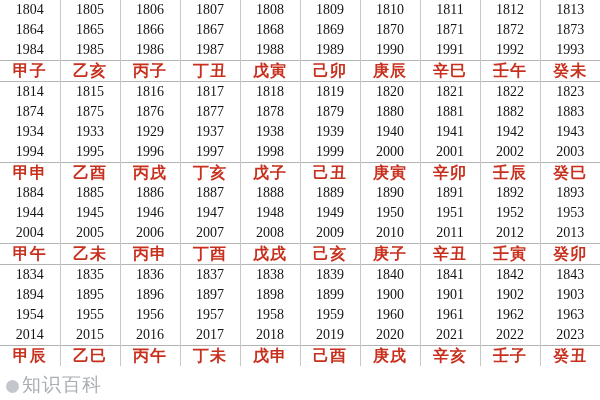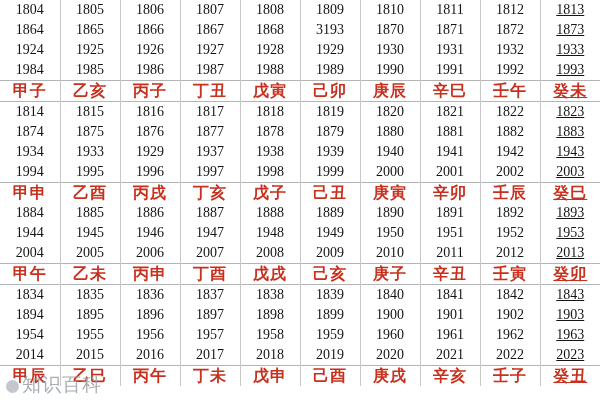--- a/index.html
+++ b/index.html
@@ -27,21 +27,21 @@
     padding:0;
     text-align:center;
     vertical-align:middle;
     font-size:14px;
     line-height:20px;
     border-right:1px solid #c8c8c8;
     border-left:none;
     white-space:nowrap;
     overflow:hidden;
   }
-  table.grid tr td:last-child{border-right:none;text-decoration:underline;}
+  table.grid tr td:last-child{border-right:none;}
   
   tr.year td{color:#141414;font-family:"Liberation Serif", serif;letter-spacing:0px;}
   
   tr.ganzhi td{
     color:#c8301e;
     font-weight:bold;
     font-size:16px;
     letter-spacing:1px;
     font-family:"DejaVu Sans", sans-serif;
   }
@@ -97,37 +97,25 @@
           <td>1811</td>
           <td>1812</td>
           <td>1813</td>
         </tr>
         <tr class="year">
           <td>1864</td>
           <td>1865</td>
           <td>1866</td>
           <td>1867</td>
           <td>1868</td>
-          <td>3193</td>
+          <td>1869</td>
           <td>1870</td>
           <td>1871</td>
           <td>1872</td>
           <td>1873</td>
-        </tr>
-        <tr class="year">
-          <td>1924</td>
-          <td>1925</td>
-          <td>1926</td>
-          <td>1927</td>
-          <td>1928</td>
-          <td>1929</td>
-          <td>1930</td>
-          <td>1931</td>
-          <td>1932</td>
-          <td>1933</td>
         </tr>
         <tr class="year">
           <td>1984</td>
           <td>1985</td>
           <td>1986</td>
           <td>1987</td>
           <td>1988</td>
           <td>1989</td>
           <td>1990</td>
           <td>1991</td>

